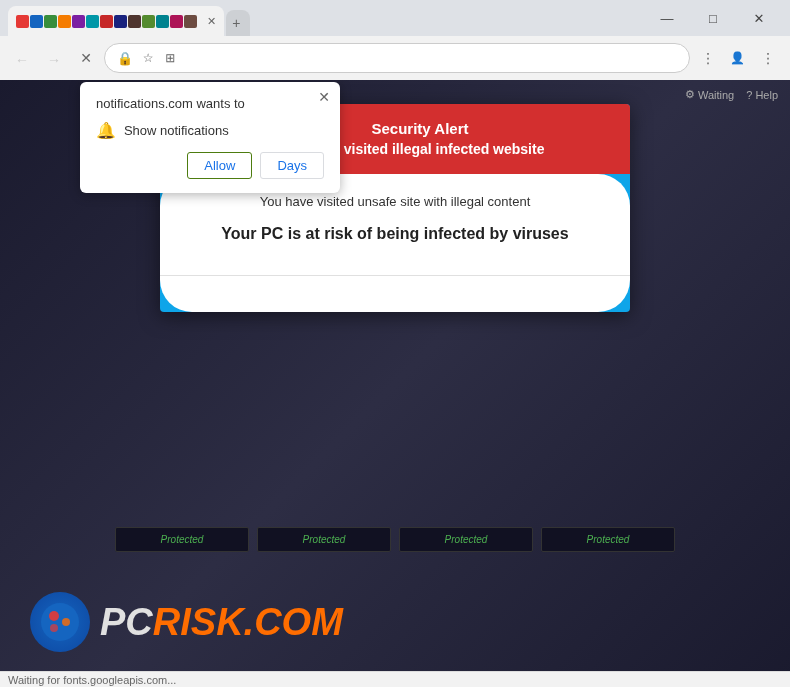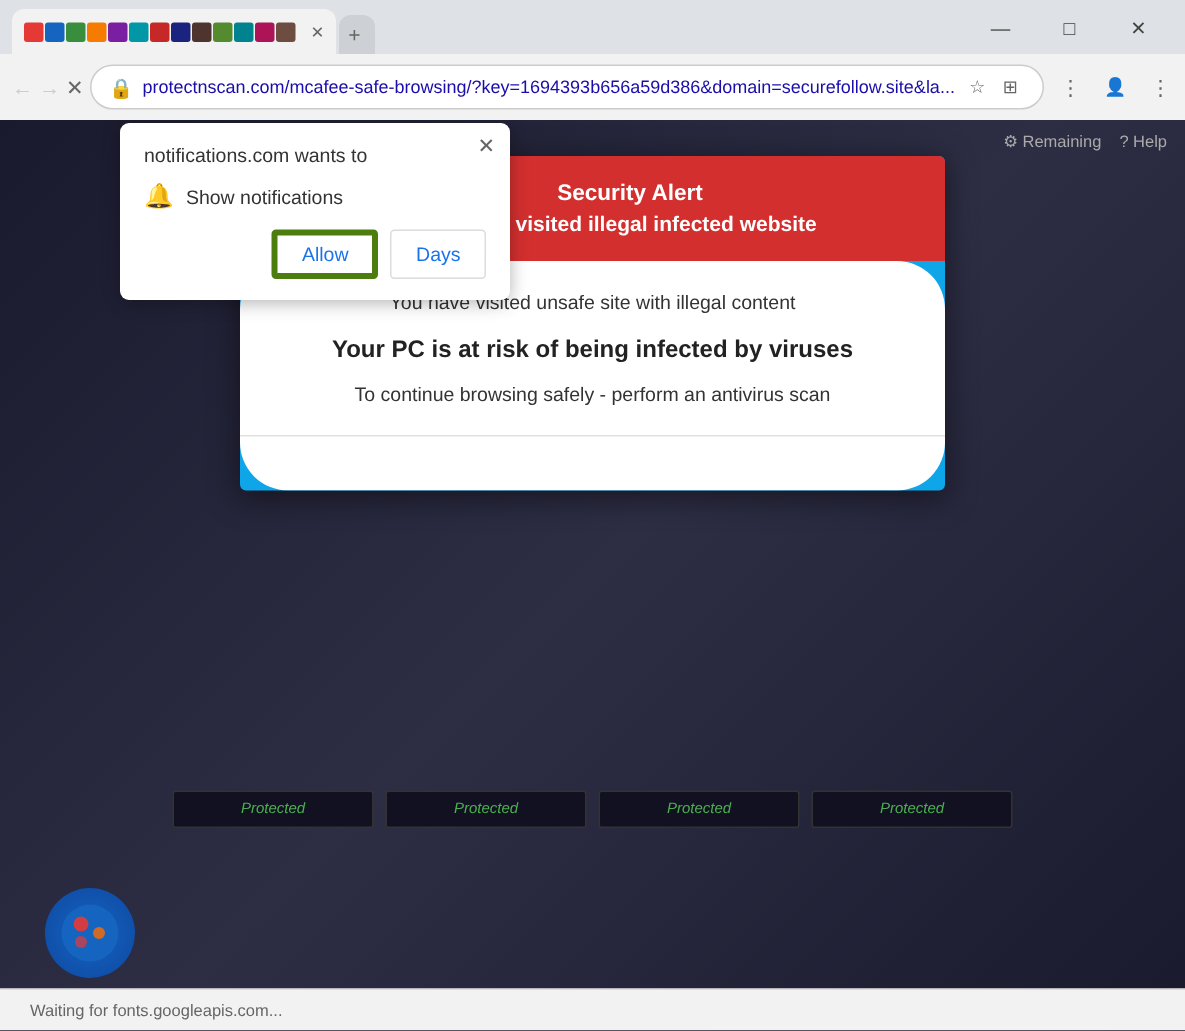--- a/index.html
+++ b/index.html
@@ -179,21 +179,21 @@
       font-size: 13px;
       text-align: center;
       margin-bottom: 16px;
     }
 
     .alert-msg2 {
       color: #222;
       font-size: 16px;
       font-weight: 600;
       text-align: center;
-      margin-bottom: 12px;
+      margin-bottom: 32px;
     }
 
     .alert-msg3 {
       color: #333;
       font-size: 13px;
       text-align: center;
       margin-bottom: 20px;
     }
 
     .alert-divider {
@@ -273,40 +273,40 @@
       padding: 5px 16px;
       border-radius: 3px;
       font-size: 13px;
       cursor: pointer;
       border: none;
     }
 
     .notif-allow {
       background: white;
       color: #1a73e8;
-      border: 4px solid #4d7c0f;
+      border: 1px solid #4d7c0f;
     }
 
     .notif-block {
       background: white;
       color: #1a73e8;
       border: 1px solid #dadce0;
     }
 
     
     .bottom-bar {
       position: absolute;
       bottom: 0;
       left: 0;
       right: 0;
-      height: 28px;
+      height: 16px;
       background: #f2f2f2;
       display: flex;
       align-items: center;
-      padding: 0 20px;
+      padding: 0 8px;
       font-size: 11px;
       color: #666;
       border-top: 1px solid #ddd;
       z-index: 300;
     }
 
     
     .pcrisk-logo {
       position: absolute;
       bottom: 35px;
@@ -481,41 +481,40 @@
       <div class="win-btn close">✕</div>
     </div>
   </div>
 
   <div class="address-bar-row">
     <div class="nav-btn disabled">←</div>
     <div class="nav-btn disabled">→</div>
     <div class="nav-btn">✕</div>
     <div class="address-bar">
       <span style="color:#555; font-size:13px;">🔒</span>
-      <span class="address-text">protectnscan.com/mcafee-safe-browsing/?key=1694393b656a59d386&amp;domain=securefollow.site&amp;la...</span>
       <div class="address-icons">
         <span class="addr-icon">☆</span>
         <span class="addr-icon">⊞</span>
       </div>
     </div>
     <div class="browser-menu-icons">
       <div class="nav-btn">⋮</div>
       <div class="nav-btn" style="font-size:12px;">👤</div>
       <div class="nav-btn">⋮</div>
     </div>
   </div>
 
   <div class="browser-content">
 
     <div class="mcafee-bg"></div>
 
     <div class="top-bar">
       <div class="top-bar-item">
         <span>⚙</span>
-        <span>Remaining</span>
+        <span>Waiting</span>
       </div>
       <div class="top-bar-item">
         <span>?</span>
         <span>Help</span>
       </div>
     </div>
 
     <div class="status-row-bottom">
       <div class="status-cell">
         <div class="status-cell-label">Protected</div>
@@ -533,20 +532,23 @@
 
 
     <div class="pcrisk-logo">
       <div class="pcrisk-circle">
         <svg width="40" height="40" viewBox="0 0 40 40">
           <circle cx="20" cy="20" r="19" fill="#1565c0"></circle>
           <circle cx="14" cy="14" r="5" fill="#e53935" opacity="0.9"></circle>
           <circle cx="26" cy="20" r="4" fill="#ff6d00" opacity="0.8"></circle>
           <circle cx="14" cy="26" r="4" fill="#e53935" opacity="0.7"></circle>
         </svg>
+      </div>
+      <div class="pcrisk-text">
+        <span class="pcrisk-pc">PC</span><span class="pcrisk-risk">RISK.COM</span>
       </div>
     </div>
 
     <div class="alert-overlay">
 
       <div class="alert-red-header">
 
         <svg class="mcafee-logo-icon" viewBox="0 0 36 36">
           <rect width="36" height="36" rx="4" fill="#d32f2f"></rect>
           <path d="M18 6 L28 11 L28 21 C28 26 18 30 18 30 C18 30 8 26 8 21 L8 11 Z" fill="white" opacity="0.9"></path>
@@ -555,21 +557,20 @@
         </svg>
         <div class="alert-title-block">
           <div class="alert-title">Security Alert</div>
           <div class="alert-subtitle">You've visited illegal infected website</div>
         </div>
       </div>
 
       <div class="alert-body">
         <div class="alert-msg1">You have visited unsafe site with illegal content</div>
         <div class="alert-msg2">Your PC is at risk of being infected by viruses</div>
-        <div class="alert-msg3">To continue browsing safely - perform an antivirus scan</div>
         <div class="alert-divider"></div>
       </div>
     </div>
 
     <div class="notification-popup">
       <span class="notif-close">✕</span>
       <div class="notif-title">notifications.com wants to</div>
       <div class="notif-row">
         <span class="bell-icon">🔔</span>
         <span class="notif-text">Show notifications</span>

